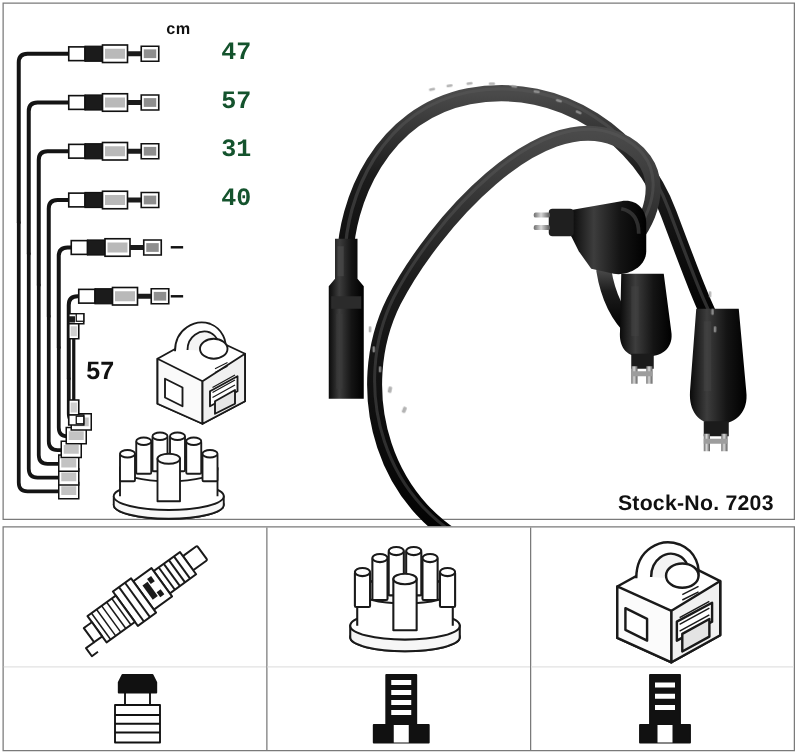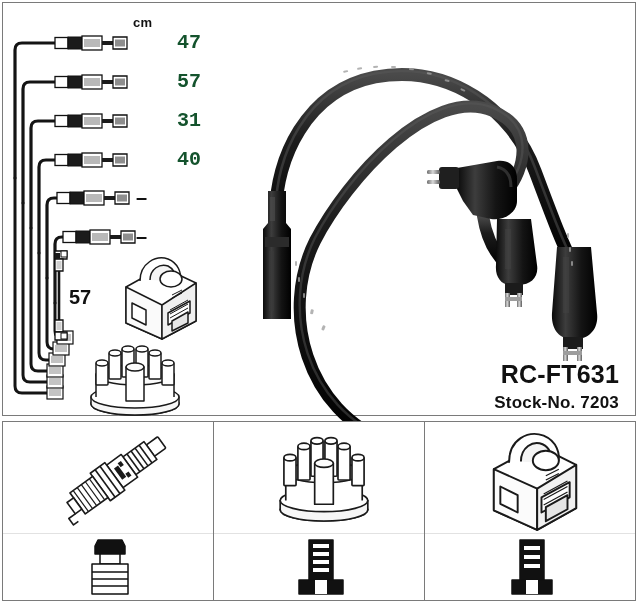--- a/index.html
+++ b/index.html
@@ -128,21 +128,20 @@
 
     <div class="len-label" style="top:30px">47</div>
     <div class="len-label" style="top:69px">57</div>
     <div class="len-label" style="top:108px">31</div>
     <div class="len-label" style="top:147px">40</div>
     <div class="dash-label" style="top:184px">–</div>
     <div class="dash-label" style="top:223px">–</div>
 
     <div id="lead57">57</div>
 
-    <div id="prod-name">RC-FT631</div>
     <div id="stock-no">Stock-No. 7203</div>
 
     <svg class="abs-svg" width="634" height="414" viewBox="0 0 634 414">
       <defs>
         <g id="plugboot">
 
           <rect x="0" y="-5.5" width="13" height="11" fill="#ffffff" stroke="#111" stroke-width="1.3"></rect>
           <rect x="13" y="-6" width="14" height="12" fill="#1b1b1b" stroke="#111" stroke-width="1"></rect>
           <rect x="27" y="-7" width="20" height="14" fill="#ffffff" stroke="#111" stroke-width="1.3"></rect>
           <rect x="29" y="-4" width="16" height="8" fill="#b9b9b9" stroke="none"></rect>

